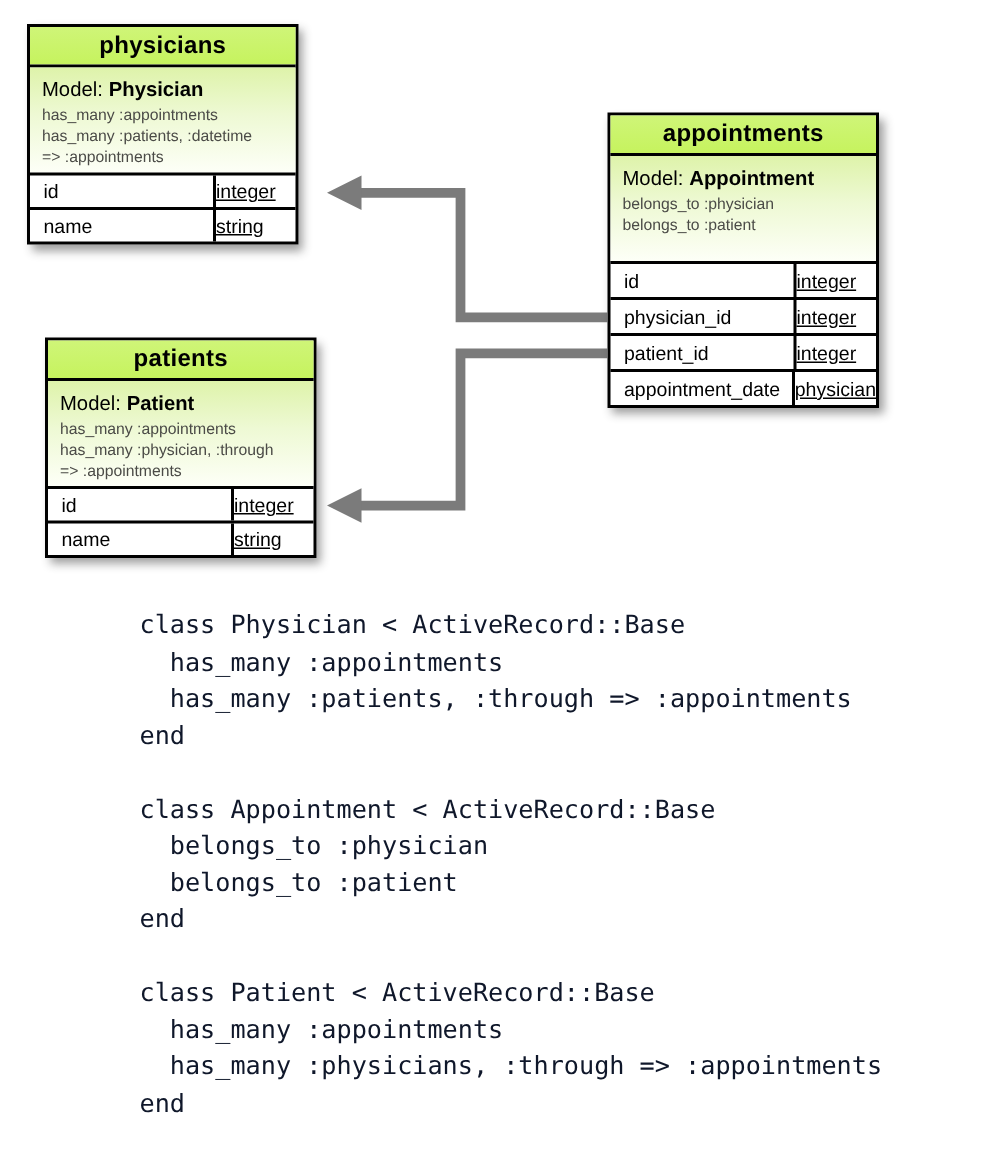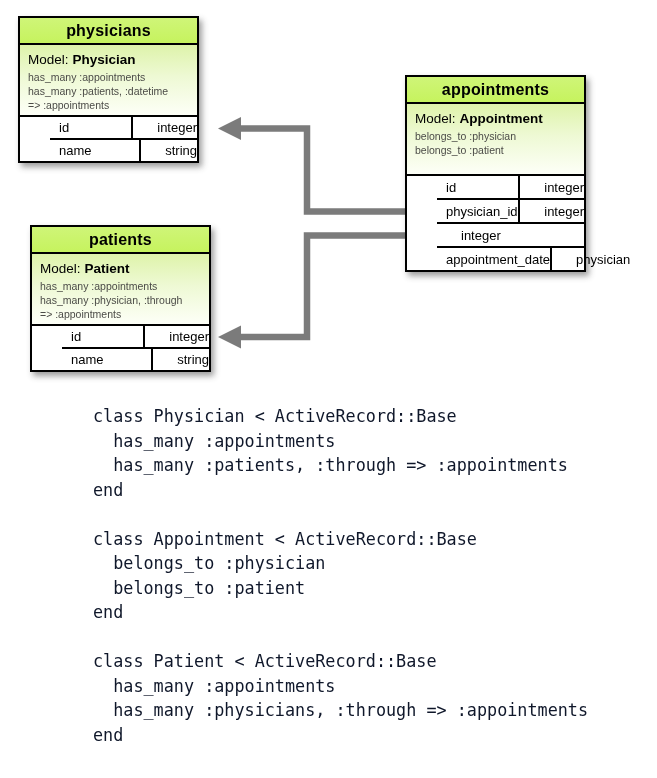--- a/index.html
+++ b/index.html
@@ -20,28 +20,28 @@
     font-weight:bold;font-size:16px;letter-spacing:.2px;
   }
   .tbl-model{
     height:72px;border-bottom:2px solid #000;box-sizing:border-box;
     background:linear-gradient(180deg,#def3aa 0%,#eef9d4 45%,#fdfff7 100%);
     padding:7px 12px 0 8px;
   }
   .model-line{font-size:13.5px;margin-bottom:3px;}
   .model-name{font-weight:bold;margin-left:4px;}
   .assoc-line{font-size:10.5px;line-height:14px;color:#4b4b47;}
-  .trow{display:flex;height:21px;border-bottom:2px solid #000;margin-left:30px;}
+  .trow{display:flex;height:21px;border-bottom:2px solid #000;}
   .trow:last-child{border-bottom:none;}
   .tbl-appointments .trow{height:22px;}
   .cell-name{
     width:113px;border-right:2px solid #000;box-sizing:content-box;
     display:flex;align-items:center;padding-left:9px;font-size:13px;
   }
-  .cell-type{flex:1;display:flex;align-items:center;padding-left:24px;font-size:13px;}
+  .cell-type{flex:1;display:flex;align-items:center;padding-left:0;font-size:13px;text-decoration:underline;}
   #tbl-physicians{left:18px;top:16px;}
   #tbl-appointments{left:405px;top:75px;}
   #tbl-patients{left:30px;top:225px;}
   
   #arrows{position:absolute;left:0;top:0;pointer-events:none;}
   
   #code{
     position:absolute;left:93px;top:404px;margin:0;
     font-family:"DejaVu Sans Mono","Liberation Mono",monospace;
     font-size:16.8px;line-height:24.5px;color:#0f172a;white-space:pre;
@@ -90,20 +90,21 @@
     </div>
     <div class="trow">
       <div class="cell-name">id</div>
       <div class="cell-type">integer</div>
     </div>
     <div class="trow">
       <div class="cell-name">physician_id</div>
       <div class="cell-type">integer</div>
     </div>
     <div class="trow">
+      <div class="cell-name">patient_id</div>
       <div class="cell-type">integer</div>
     </div>
     <div class="trow">
       <div class="cell-name">appointment_date</div>
       <div class="cell-type">physician</div>
     </div>
   </div>
 
   <div class="tbl" id="tbl-patients">
     <div class="tbl-title">patients</div>

